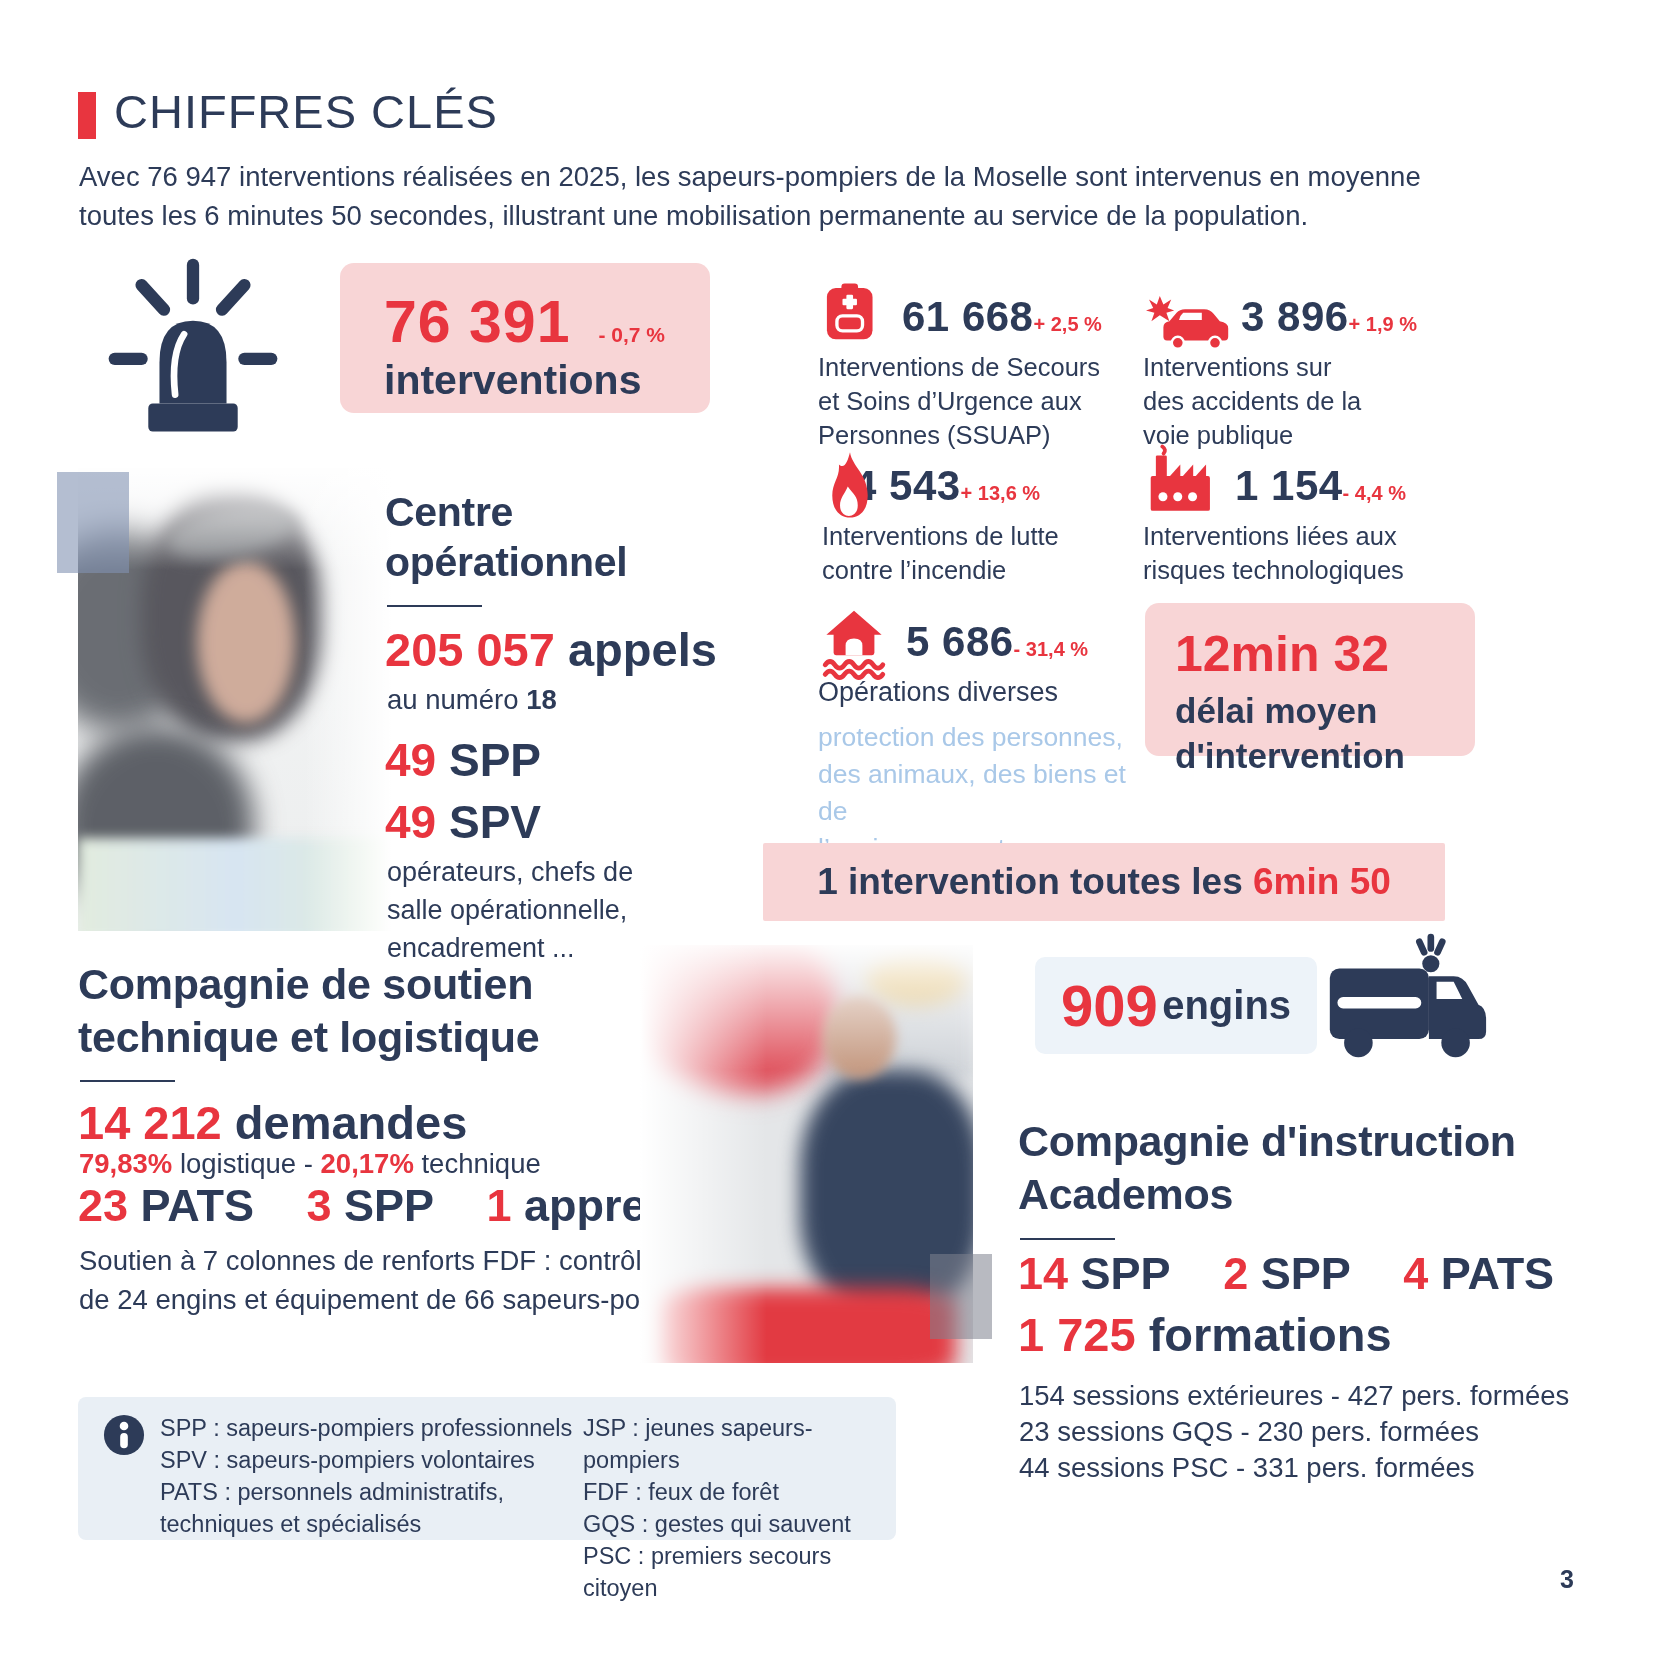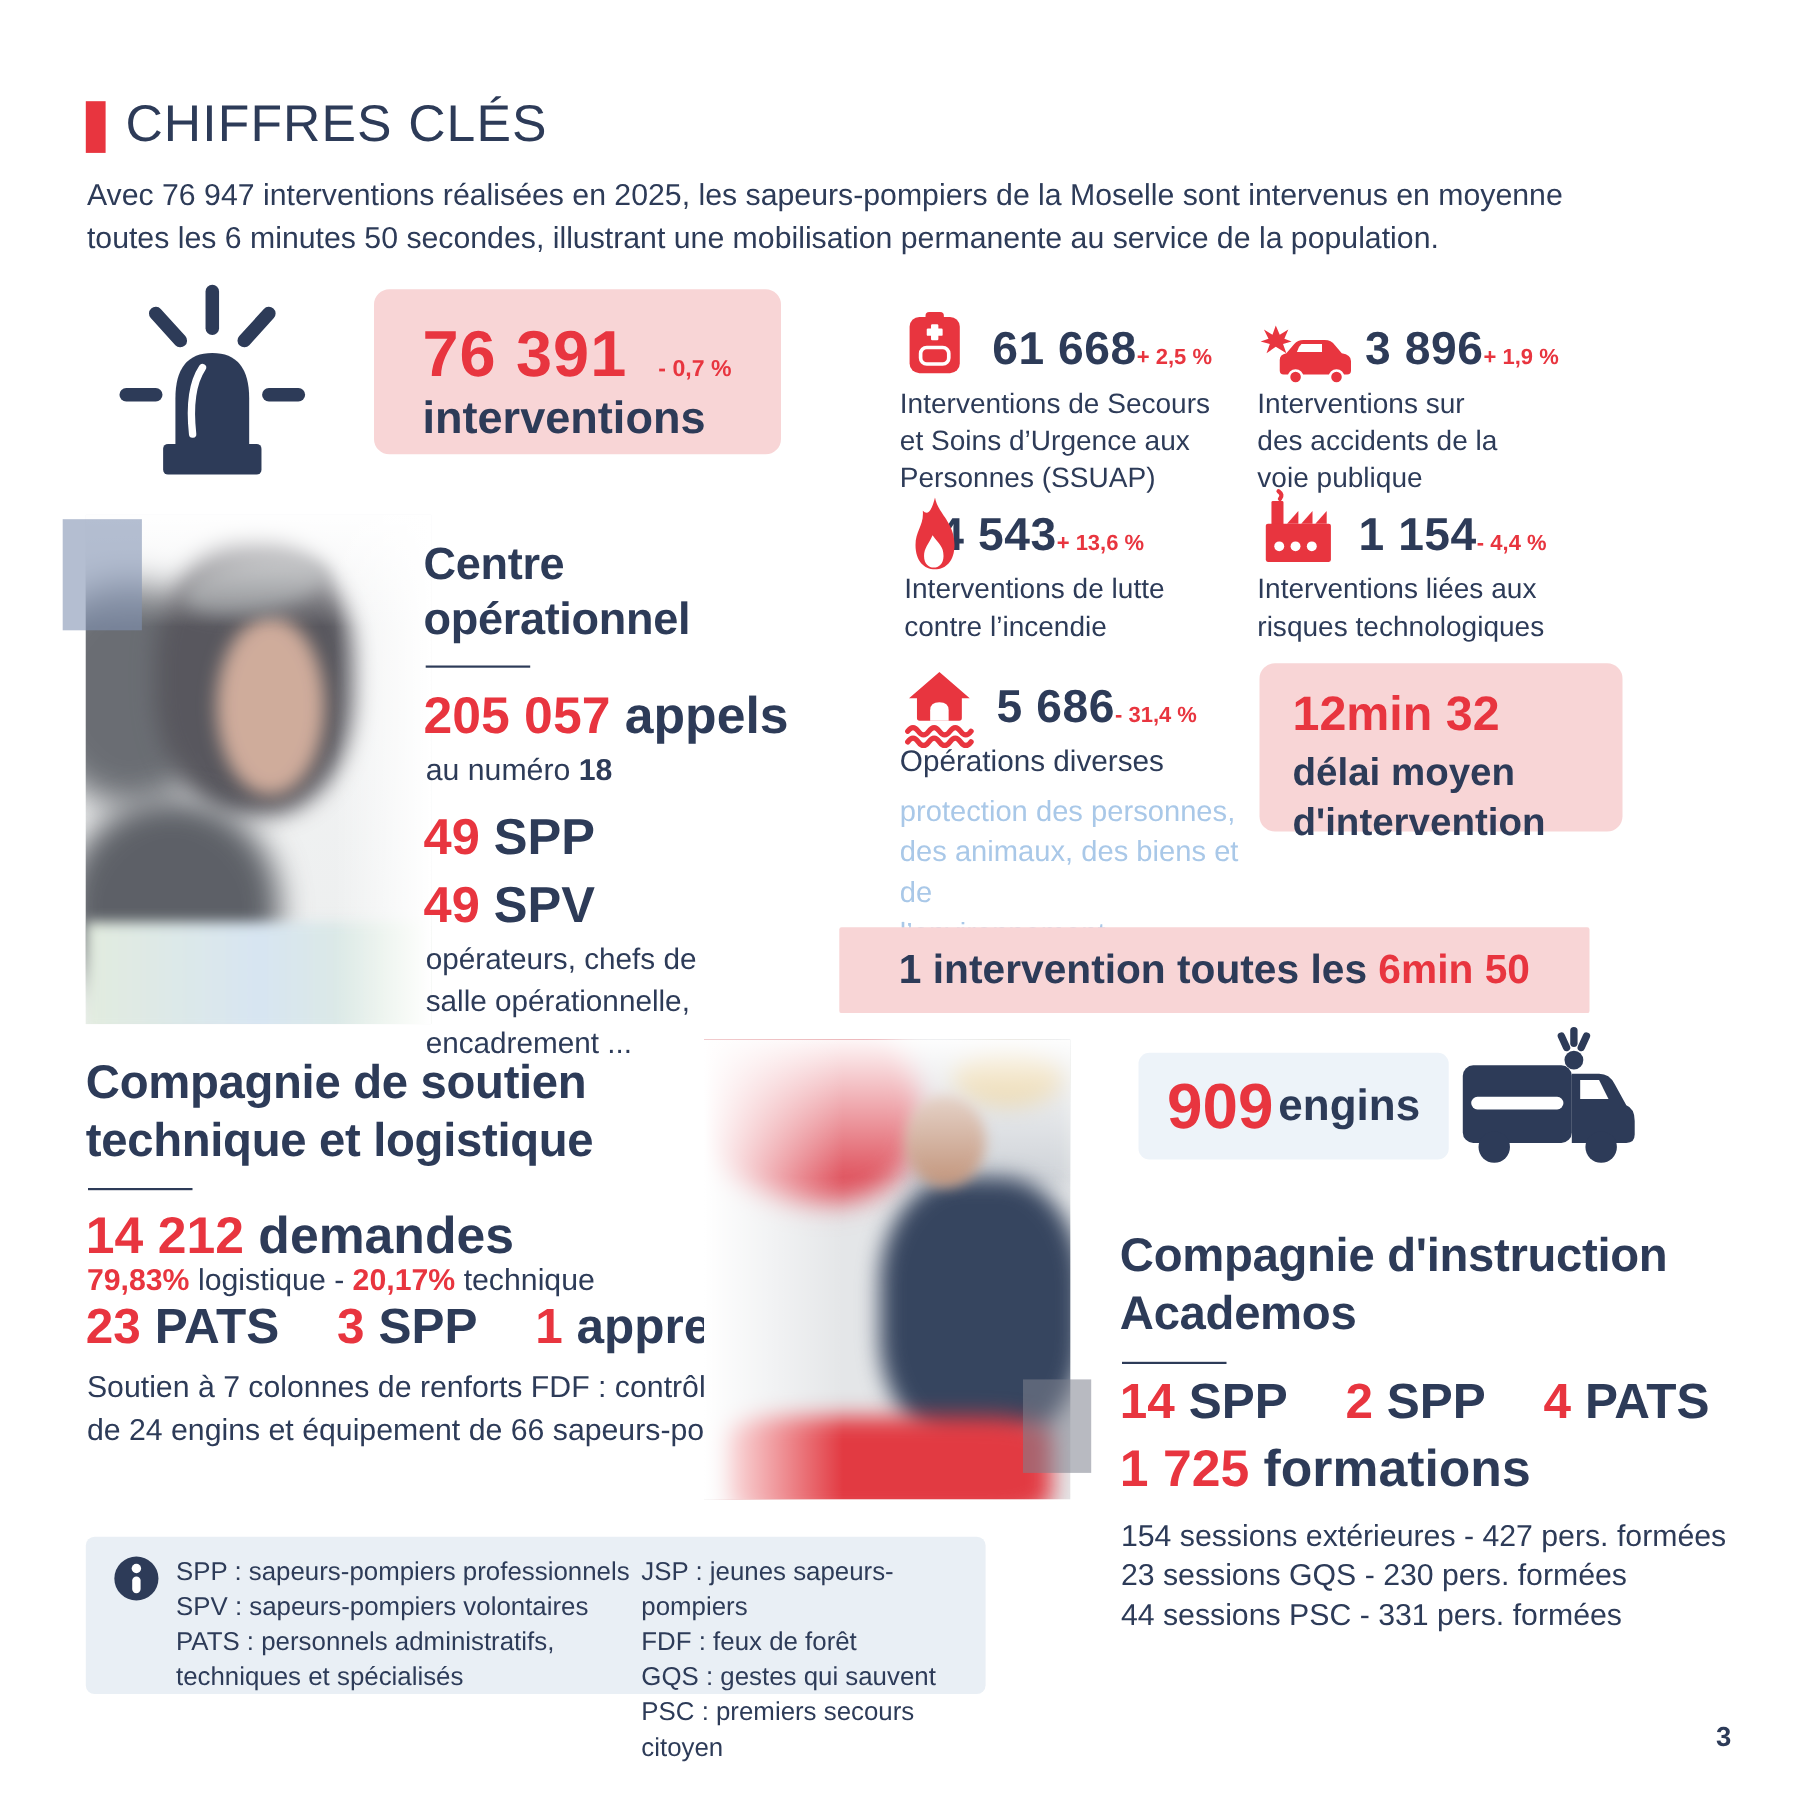--- a/index.html
+++ b/index.html
@@ -29,21 +29,21 @@
 
   .stat{width:340px}
   .stat-icon{position:absolute;left:0;top:0}
   .stat-head{display:flex;align-items:baseline;padding-top:12px}
   .stat-value{font-size:42px;font-weight:700;color:var(--navy);letter-spacing:.5px}
   .stat-delta{font-size:20px;font-weight:700;color:var(--red)}
   .stat-desc{font-size:25.5px;line-height:34px;color:var(--navy);margin-top:9px}
   .stat-sub{font-size:26.5px;line-height:37px;color:var(--lightblue);margin-top:10px}
 
   .delai-card{left:1145px;top:603px;width:330px;height:153px;background:var(--pink);border-radius:14px;padding:22px 0 0 30px}
-  .delai-value{font-size:44px;font-weight:700;color:var(--red)}
+  .delai-value{font-size:50px;font-weight:700;color:var(--red)}
   .delai-label{font-size:35px;line-height:45px;font-weight:700;color:var(--navy);margin-top:5px}
 
   .banner{left:763px;top:843px;width:682px;height:78px;background:var(--pink);border-radius:2px;
           display:flex;align-items:center;justify-content:center;font-size:37px;font-weight:700;color:var(--navy)}
 
   .photo{overflow:hidden}
   .photo .blob{position:absolute;border-radius:50%}
   .op-photo{left:78px;top:468px;width:314px;height:463px;background:linear-gradient(180deg,#f1f2f3,#e9ebeb)}
   .op-photo .fade{position:absolute;inset:0;background:
       linear-gradient(to right,rgba(255,255,255,0) 72%,#fff),

